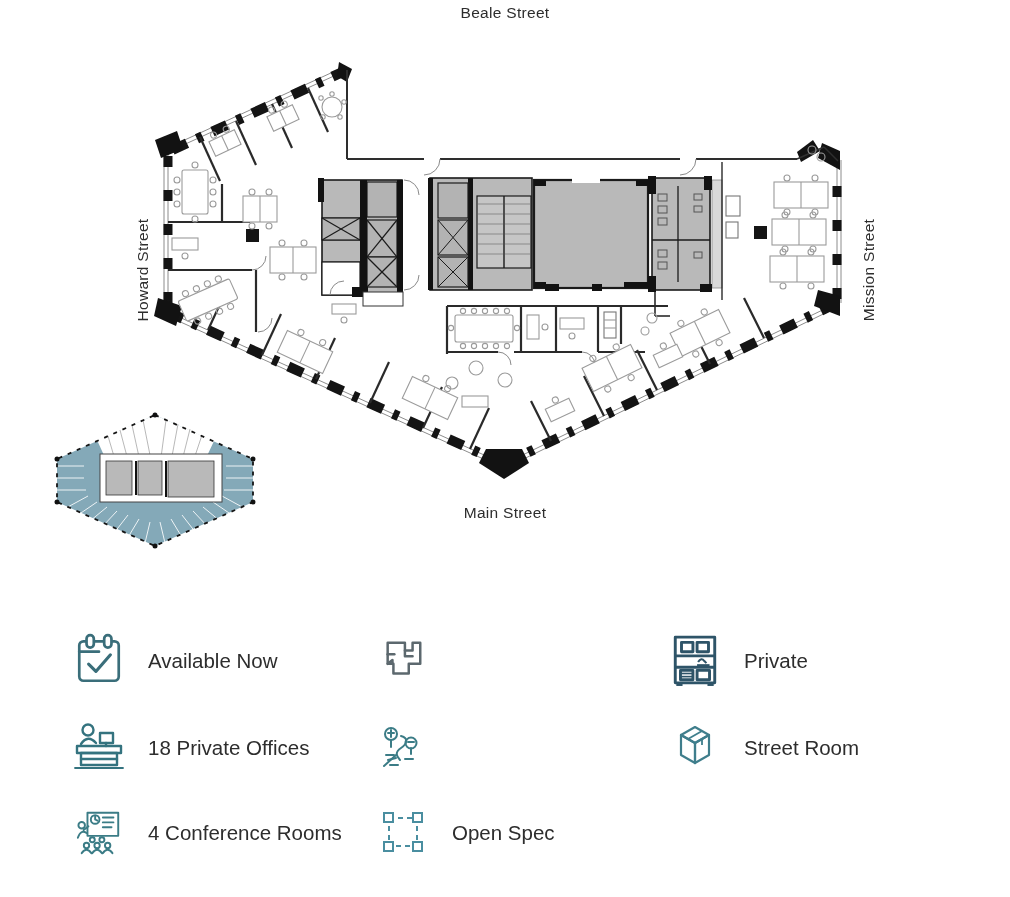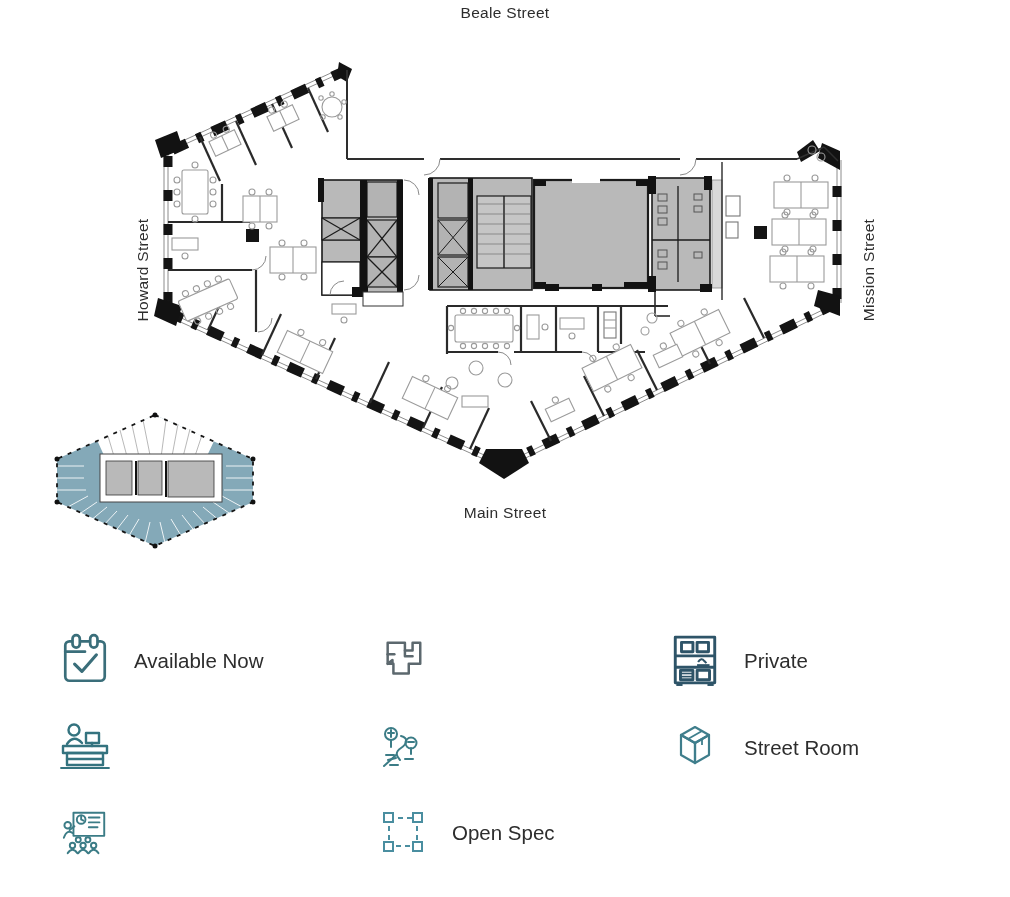--- a/index.html
+++ b/index.html
@@ -2,21 +2,21 @@
 <html><head>
 <meta charset="utf-8">
 <style>
   html,body{margin:0;padding:0;background:#fff;}
   .stage{position:relative;width:1010px;height:897px;background:#fff;overflow:hidden;
          font-family:"Liberation Sans",sans-serif;border-radius:23px;}
   .plan-svg{position:absolute;left:0;top:0;}
   .street{font-family:"Liberation Sans",sans-serif;font-size:15.5px;fill:#2d2d2d;letter-spacing:.3px;}
   
   .legend-item{position:absolute;display:flex;align-items:center;height:64px;}
-  .c1{left:58px}.c2{left:376px}.c3{left:668px}
+  .c1{left:72px}.c2{left:376px}.c3{left:668px}
   .r1{top:628px}.r2{top:715px}.r3{top:800px}
   .licon{width:54px;height:58px;display:flex;align-items:center;justify-content:center;flex:0 0 54px;}
   .licon svg{display:block;}
   .ltext{margin-left:22px;font-size:20.5px;line-height:27px;color:#2d2d2d;white-space:nowrap;}
   .lline{display:block;}
 </style>
 </head>
 <body>
 
 <div class="stage">
@@ -445,20 +445,23 @@
         <circle cx="15" cy="9" r="5.5"></circle>
         <path d="M8,23 q7,-10 15,-1"></path>
         <rect x="27" y="12" width="13" height="10"></rect>
             <line x1="33" y1="22" x2="33" y2="25"></line>
         <rect x="4" y="25" width="44" height="7"></rect>
         <rect x="8" y="32" width="36" height="12"></rect>
             <line x1="8" y1="38" x2="44" y2="38"></line>
         <line x1="2" y1="47" x2="50" y2="47" stroke-width="1.8"></line>
       </svg>
     </span>
+    <span class="ltext">
+          <span class="lline">18 Private Offices</span>
+        </span>
   </div>
 
   <div class="legend-item c1 r3">
     <span class="licon" style="color:#3b7c86">
       <svg width="50" height="48" viewBox="0 0 52 48" fill="none" stroke="currentColor" stroke-width="2" stroke-linecap="round" stroke-linejoin="round">
         <rect x="14" y="4" width="32" height="24"></rect>
         <circle cx="22" cy="11" r="4.5"></circle>
             <path d="M22,11 l0,-3 M22,11 l2.4,1.2"></path>
         <line x1="30" y1="9" x2="41" y2="9"></line>
             <line x1="30" y1="14" x2="41" y2="14"></line>
@@ -467,20 +470,23 @@
             <path d="M4,30 q3,-9 9,-5"></path>
             <line x1="10" y1="22" x2="15" y2="18"></line>
         <circle cx="19" cy="32" r="2.6"></circle>
             <circle cx="29" cy="32" r="2.6"></circle>
         <circle cx="13" cy="38" r="2.8"></circle>
             <circle cx="24" cy="38" r="2.8"></circle>
             <circle cx="35" cy="38" r="2.8"></circle>
         <path d="M8,46 q5,-7 10,0 M19,46 q5,-7 10,0 M30,46 q5,-7 10,0"></path>
       </svg>
     </span>
+    <span class="ltext">
+          <span class="lline">4 Conference Rooms</span>
+        </span>
   </div>
 
   <div class="legend-item c2 r1">
     <span class="licon" style="color:#5c686e">
       <svg width="46" height="48" viewBox="0 0 48 48" fill="none" stroke="currentColor" stroke-width="2.6" stroke-linecap="round" stroke-linejoin="round">
         <path d="M8,6 H26 V14 H34 V6 H42 V28 H30 V38 H14 V28 H8 Z"></path>
         <path d="M26,14 V20 H34"></path>
         <path d="M8,18 h7"></path>
             <path d="M8,28 l5,-4 l0,4"></path>
       </svg>

